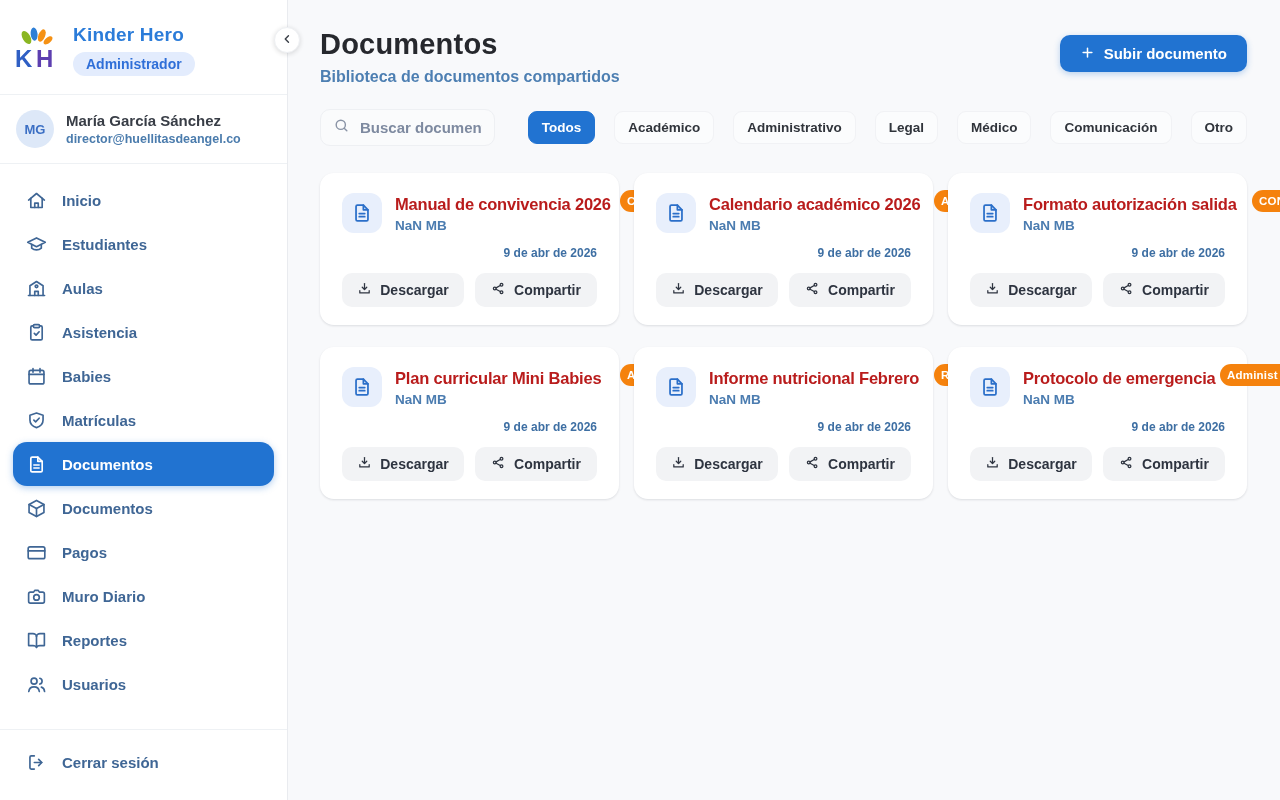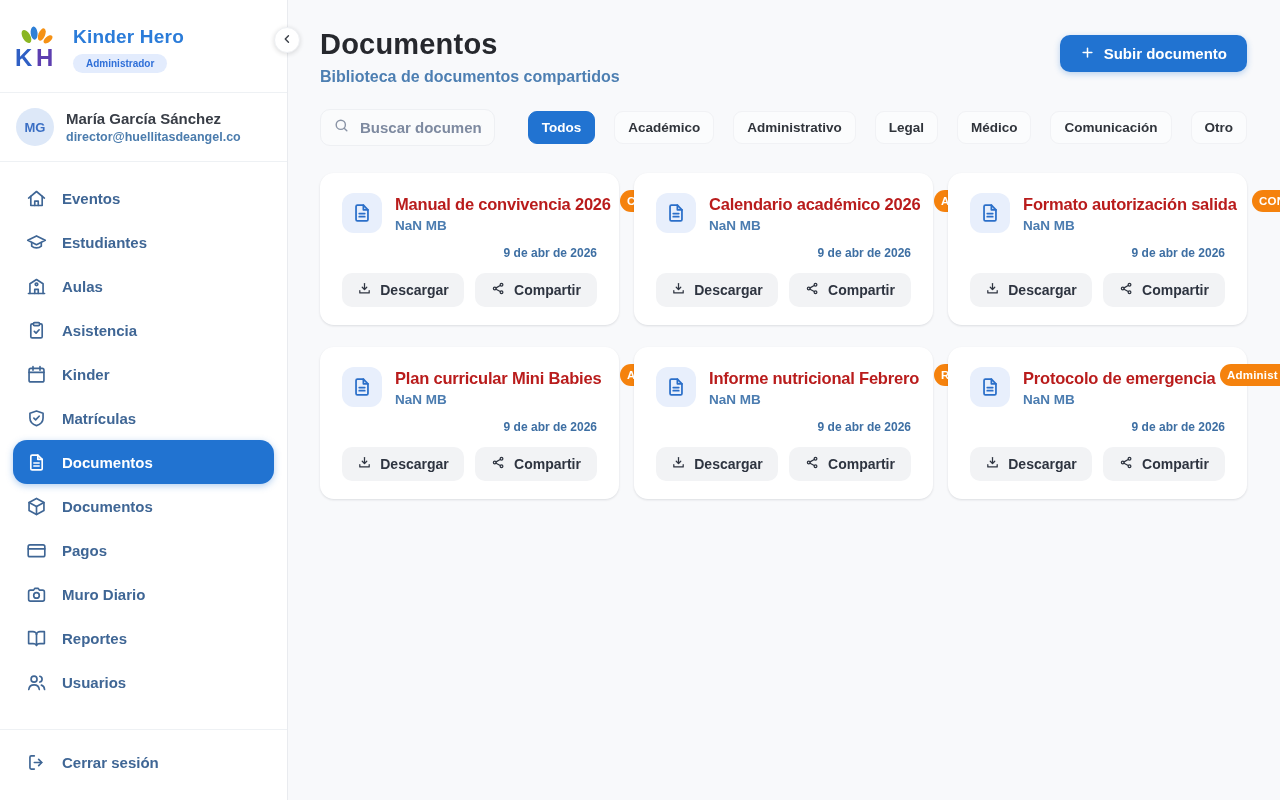--- a/index.html
+++ b/index.html
@@ -5,21 +5,21 @@
   * { margin:0; padding:0; box-sizing:border-box; }
   html,body { width:1280px; height:800px; overflow:hidden; }
   body { font-family:"Liberation Sans","DejaVu Sans",sans-serif; background:#f8f9fb; color:#26282d; }
 
   
   .sidebar { position:fixed; left:0; top:0; bottom:0; width:288px; background:#fff;
              border-right:1px solid #e9ebef; display:flex; flex-direction:column; z-index:50; }
   .brand { display:flex; align-items:center; gap:13px; padding:24px 20px 18px 14px; border-bottom:1px solid #eef1f4; }
   .brand-name { font-size:19px; font-weight:800; color:#2b7cd9; letter-spacing:.2px; }
   .role-badge { display:inline-block; margin-top:6px; background:#e3ecfd; color:#2f6fd8;
-                font-size:10px; font-weight:700; padding:4px 13px; border-radius:999px; }
+                font-size:14px; font-weight:700; padding:4px 13px; border-radius:999px; }
   .user-row { display:flex; align-items:center; gap:12px; padding:15px 16px; border-bottom:1px solid #eef1f4; }
   .avatar { flex:0 0 38px; width:38px; height:38px; border-radius:50%; background:#dde8f8; color:#3b6fc4;
             font-weight:700; font-size:13px; display:flex; align-items:center; justify-content:center; }
   .user-name { font-size:15px; font-weight:700; color:#383d46; }
   .user-email { font-size:12.5px; font-weight:600; color:#4b7cad; margin-top:3px; }
   .nav { flex:1; padding:14px 13px 0; overflow:hidden; }
   .nav-item { display:flex; align-items:center; gap:15px; height:44px; padding:0 13px; border-radius:14px;
               color:#3f6695; font-size:15px; font-weight:700; cursor:pointer; }
   .nav-item .nav-ic svg { width:21px; height:21px; display:block; }
   .nav-item.active { background:#2173d1; color:#fff; box-shadow:0 2px 7px rgba(33,115,209,.35); }
@@ -106,21 +106,21 @@
 
   <nav class="nav">
       <div class="nav-item">
         <span class="nav-ic">
           <svg viewBox="0 0 24 24" fill="none" stroke="currentColor" stroke-width="1.9" stroke-linecap="round" stroke-linejoin="round">
             <path d="M3 11.5 12 4l9 7.5"></path>
             <path d="M5.5 9.6V20h13V9.6"></path>
             <path d="M10 20v-5h4v5"></path>
           </svg>
         </span>
-        <span class="nav-lb">Eventos</span>
+        <span class="nav-lb">Inicio</span>
       </div>
       <div class="nav-item">
         <span class="nav-ic">
           <svg viewBox="0 0 24 24" fill="none" stroke="currentColor" stroke-width="1.9" stroke-linecap="round" stroke-linejoin="round">
             <path d="m2 9.5 10-5 10 5-10 5z"></path>
             <path d="M6.5 12v4.2c3 2.7 8 2.7 11 0V12"></path>
           </svg>
         </span>
         <span class="nav-lb">Estudiantes</span>
       </div>
@@ -146,21 +146,21 @@
         <span class="nav-lb">Asistencia</span>
       </div>
       <div class="nav-item">
         <span class="nav-ic">
           <svg viewBox="0 0 24 24" fill="none" stroke="currentColor" stroke-width="1.9" stroke-linecap="round" stroke-linejoin="round">
             <rect x="3.5" y="5" width="17" height="15.5" rx="2"></rect>
             <path d="M3.5 9.6h17"></path>
             <path d="M8 3v4M16 3v4"></path>
           </svg>
         </span>
-        <span class="nav-lb">Kinder</span>
+        <span class="nav-lb">Babies</span>
       </div>
       <div class="nav-item">
         <span class="nav-ic">
           <svg viewBox="0 0 24 24" fill="none" stroke="currentColor" stroke-width="1.9" stroke-linecap="round" stroke-linejoin="round">
             <path d="M12 3.5 19.5 6v5.5c0 4.2-3.2 7.4-7.5 8.6-4.3-1.2-7.5-4.4-7.5-8.6V6z"></path>
             <path d="m9 11.6 2 2 4-4.2"></path>
           </svg>
         </span>
         <span class="nav-lb">Matrículas</span>
       </div>

